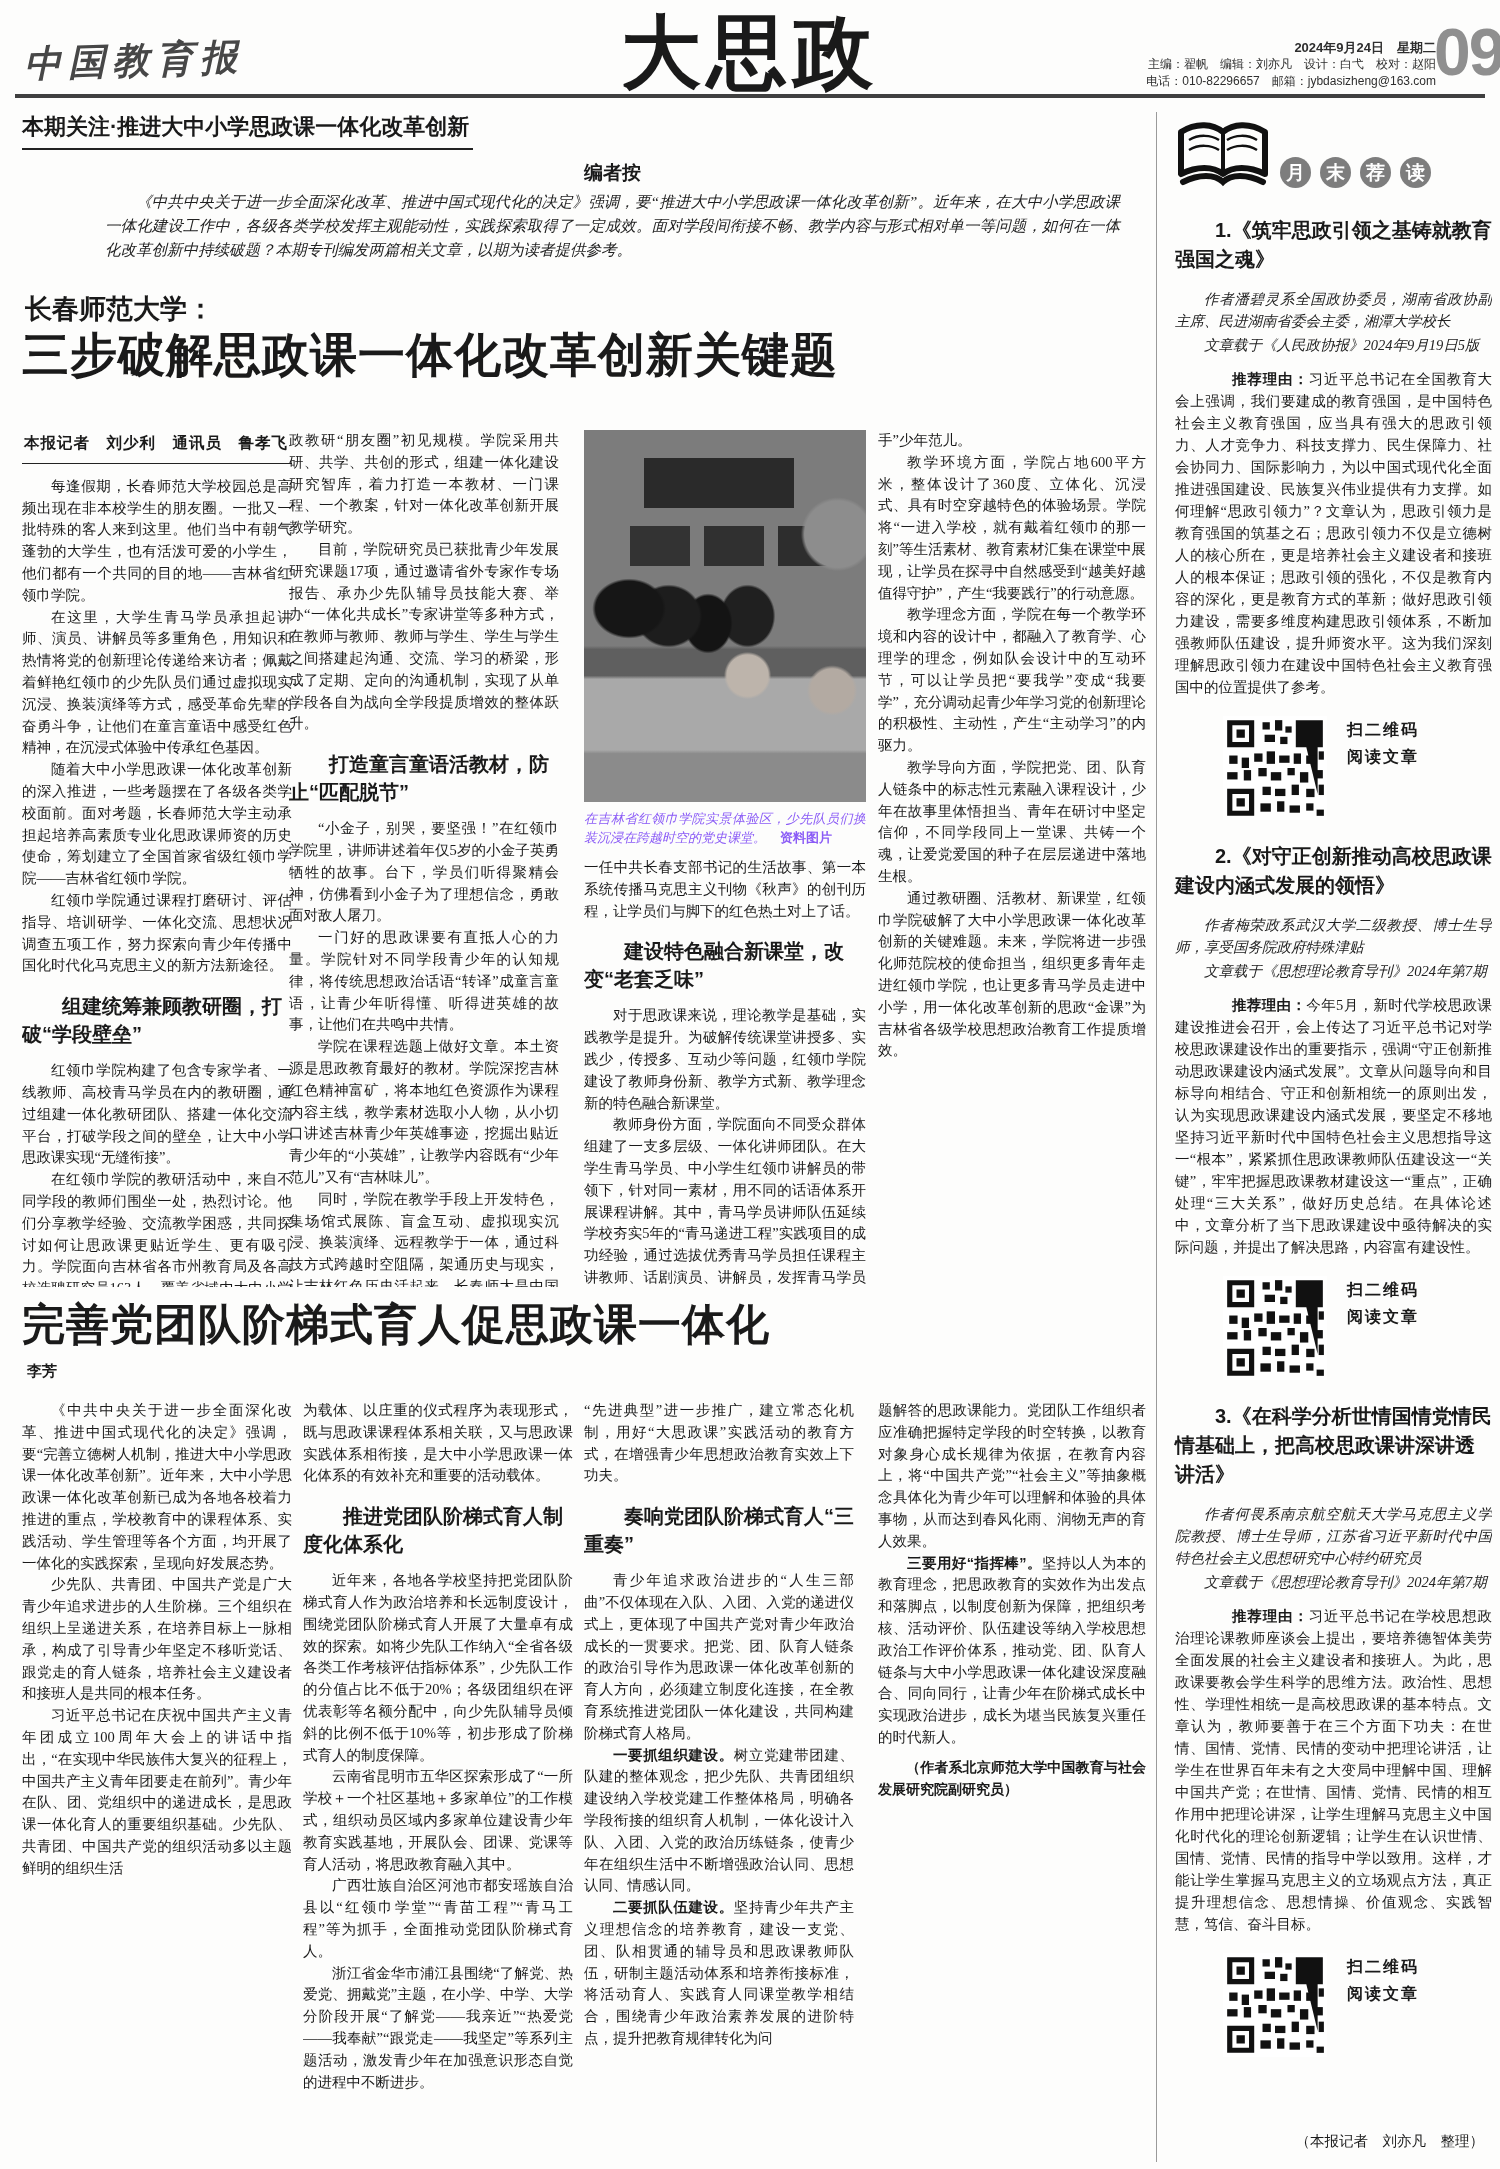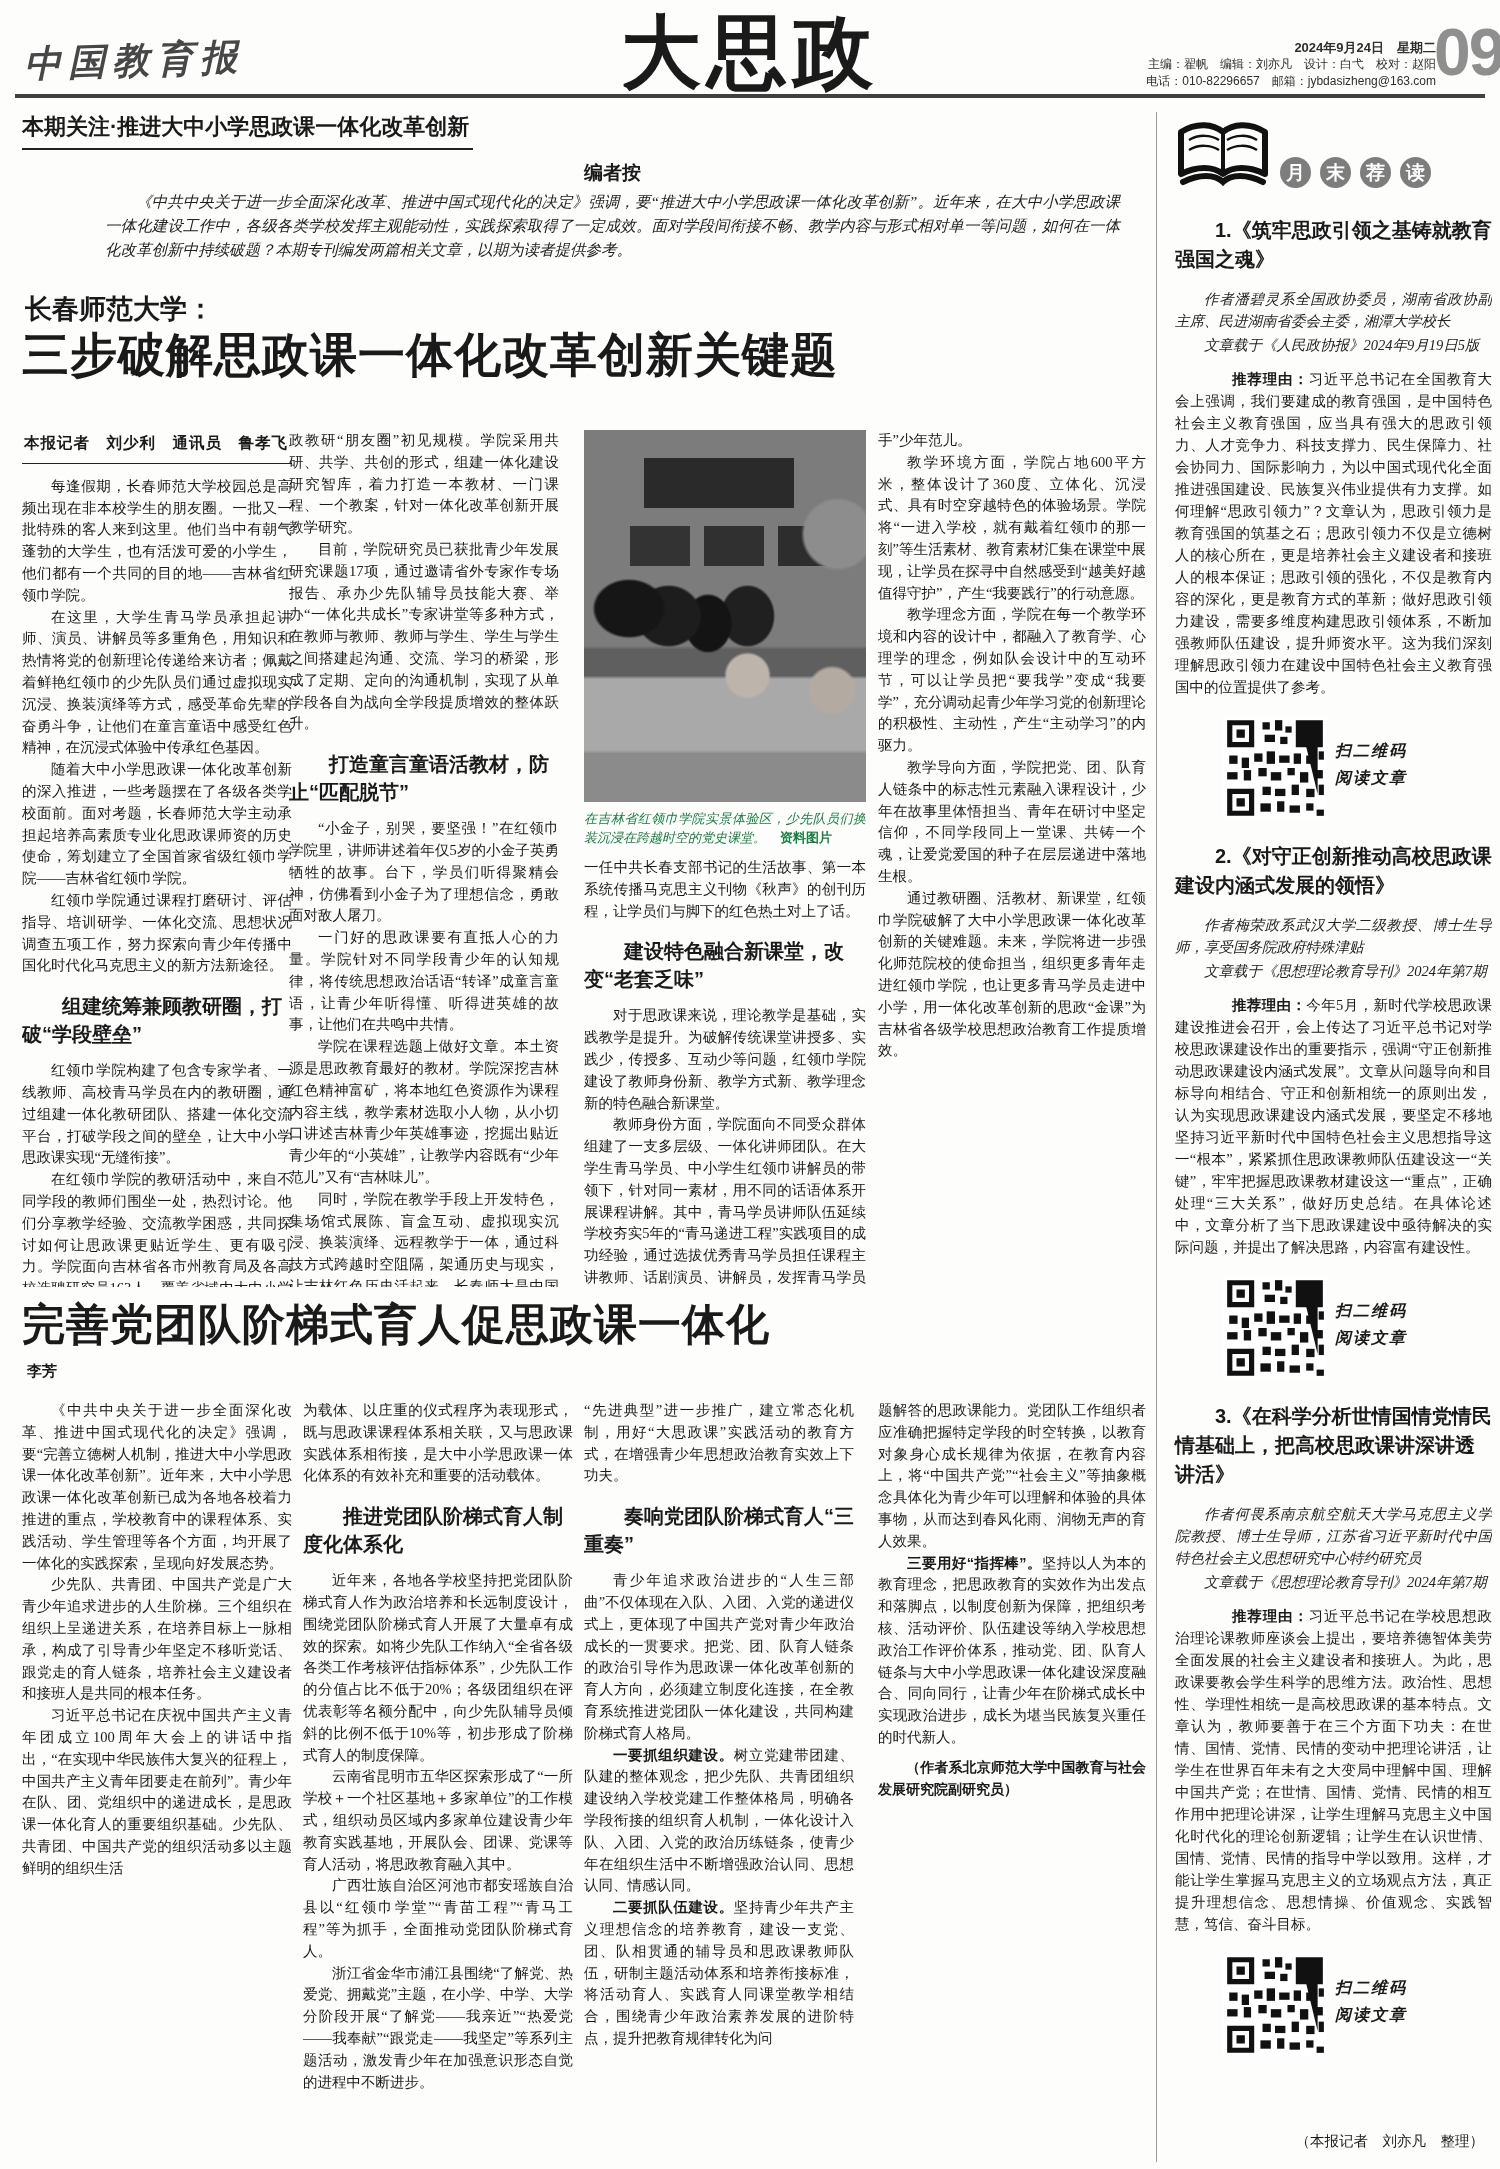--- a/index.html
+++ b/index.html
@@ -53,21 +53,21 @@
       linear-gradient(#2a2a2a,#2a2a2a) 60px 28px/150px 50px no-repeat,
       linear-gradient(#333,#333) 46px 96px/60px 40px no-repeat,
       linear-gradient(#303030,#303030) 120px 96px/60px 40px no-repeat,
       linear-gradient(#2d2d2d,#2d2d2d) 194px 96px/62px 40px no-repeat,
       radial-gradient(ellipse at 16% 48%, #161616 0 10%, transparent 11%),
       radial-gradient(ellipse at 30% 50%, #1d1d1d 0 11%, transparent 12%),
       radial-gradient(ellipse at 44% 52%, #141414 0 10%, transparent 11%),
       radial-gradient(ellipse at 58% 50%, #202020 0 11%, transparent 12%),
       linear-gradient(to bottom, #7c7c7c 0 58%, #5f5f5f 59% 66%, #a9a9a9 67% 86%, #8b8b8b 87%);
   }
-  #a1-caption{font-size:13px;line-height:19px;font-style:italic;text-align:justify;margin:7px 0 10px;color:#15803d;}
+  #a1-caption{font-size:13px;line-height:19px;font-style:italic;text-align:justify;margin:7px 0 10px;color:#8b5cf6;}
   #a1-caption b{font-style:normal;font-family:"Liberation Sans",sans-serif;font-weight:700;margin-left:14px;}
   
   #a2-headline{left:22px;top:1296px;font-size:43px;font-weight:900;letter-spacing:1px;
                font-family:"Liberation Sans","DejaVu Sans",sans-serif;}
   #a2-byline{left:27px;top:1362px;font-size:15px;font-weight:700;font-family:"Liberation Sans",sans-serif;}
   #a2-col1{left:22px;top:1400px;width:270px;height:760px;}
   #a2-col2{left:303px;top:1400px;width:270px;height:760px;}
   #a2-col3{left:584px;top:1400px;width:270px;height:760px;}
   #a2-col4{left:878px;top:1400px;width:268px;height:760px;}
   
@@ -76,21 +76,21 @@
   #sb-iconrow{display:flex;align-items:flex-end;gap:9px;margin:8px 0 18px;}
   #sb-iconrow svg{display:block;}
   .sb-circle{width:31px;height:31px;border-radius:50%;background:var(--circle);color:#fff;
              font-family:"Liberation Sans",sans-serif;font-weight:700;font-size:19px;
              display:flex;align-items:center;justify-content:center;margin-bottom:6px;}
   .sb-title{font-family:"Liberation Sans",sans-serif;font-weight:700;font-size:20px;line-height:29px;
             text-indent:2em;margin:22px 0 14px;}
   .sb-author,.sb-source{font-style:italic;text-indent:2em;text-align:justify;color:#222;margin-bottom:2px;}
   .sb-reason{text-indent:2em;text-align:justify;margin-top:12px;}
   .sb-reason b{font-family:"Liberation Sans",sans-serif;font-style:normal;margin-left:28px;}
-  .qr-row{display:flex;align-items:center;gap:8px;margin:18px 0 6px 48px;font-style:italic;}
+  .qr-row{display:flex;align-items:flex-start;gap:20px;margin:18px 0 6px 48px;}
   .qr-label{font-family:"Liberation Sans",sans-serif;font-size:16px;line-height:27px;font-weight:600;
             letter-spacing:2px;padding-bottom:8px;white-space:pre-line;}
   #sb-footer{position:absolute;bottom:10px;right:8px;font-size:14.5px;}
 </style>
 </head>
 <body>
 
 <div id="page">
 
   <div class="abs" id="page-title">大思政</div>

